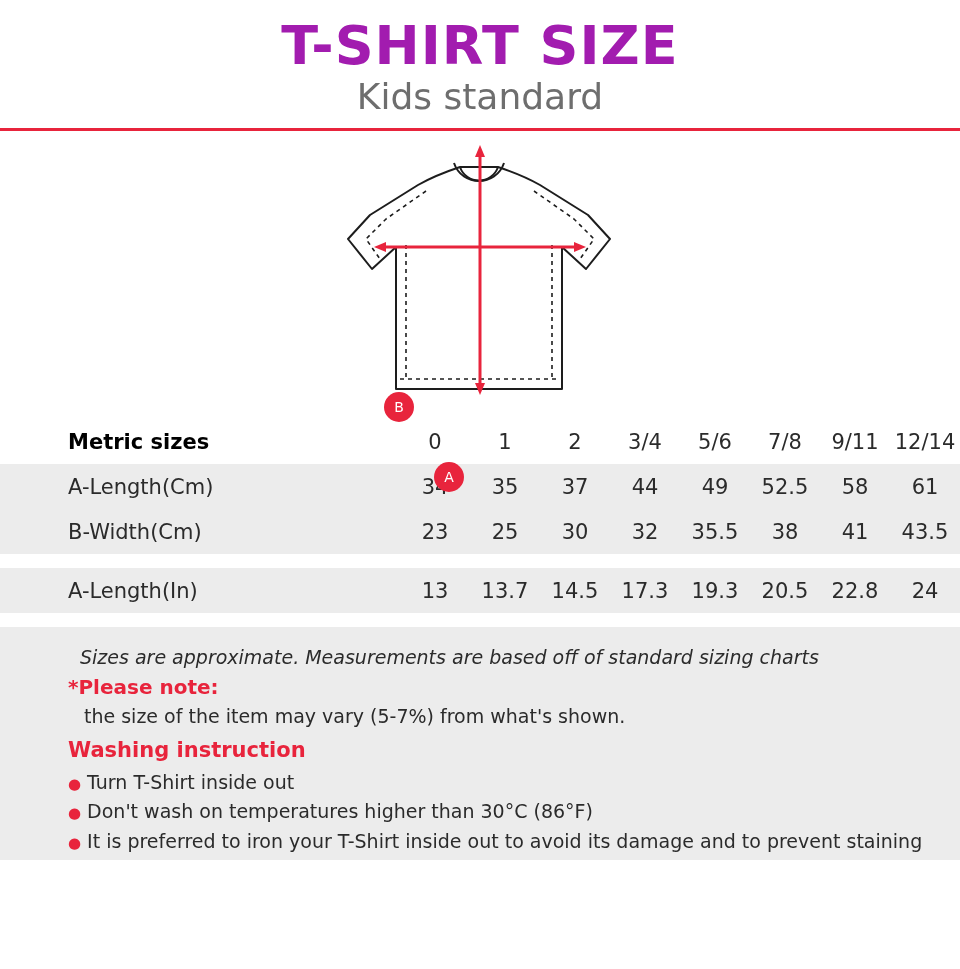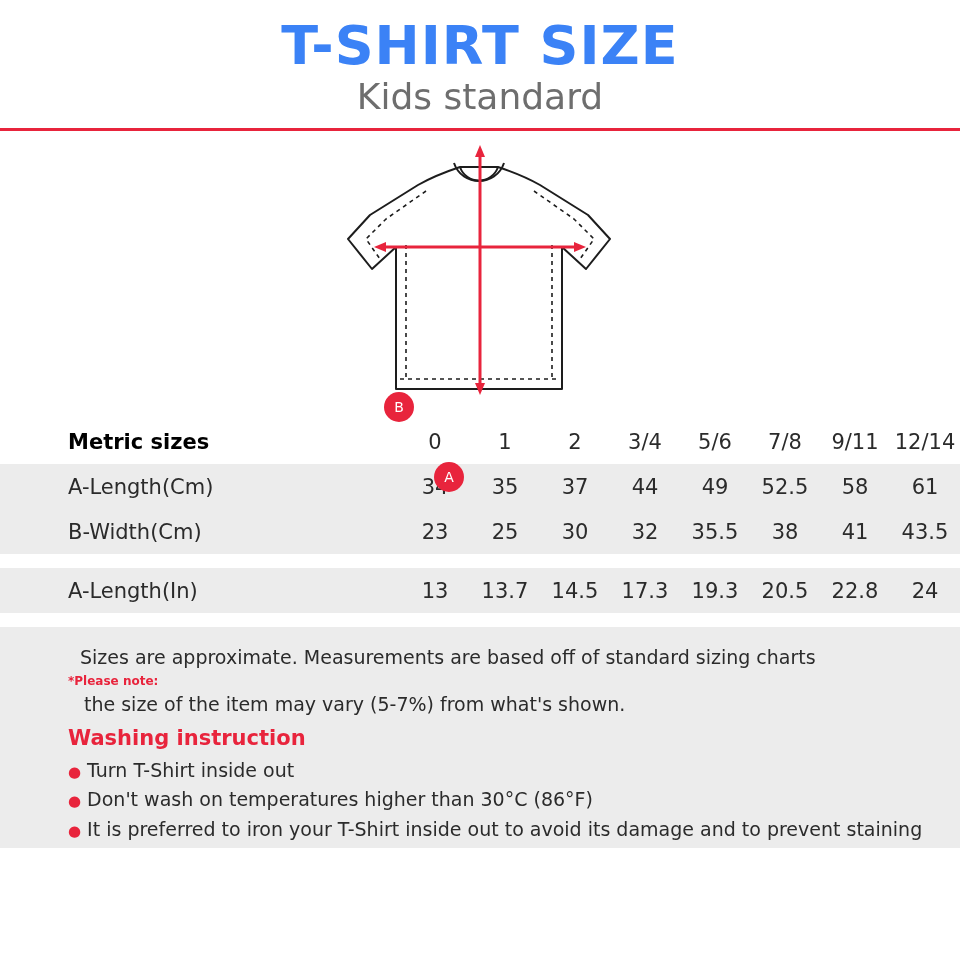--- a/index.html
+++ b/index.html
@@ -22,21 +22,21 @@
   }
 
   
   .header {
     text-align: center;
     padding-top: 18px;
   }
   .title {
     font-size: 54px;
     font-weight: bold;
-    color: #3b82f6;
+    color: #a21caf;
     letter-spacing: 1px;
     line-height: 1.05;
     margin: 0;
   }
   .subtitle {
     font-size: 36px;
     font-weight: normal;
     color: #6e6e6e;
     margin: 2px 0 0 0;
     line-height: 1.1;
@@ -111,25 +111,26 @@
   
   .notes {
     background: #ececec;
     padding: 16px 0 4px 0;
   }
   .note-line {
     font-size: 19px;
     color: #2b2b2b;
     padding-left: 80px;
     line-height: 1.5;
+    font-style: italic;
   }
   .note-red {
     color: #e8243c;
     font-weight: bold;
-    font-size: 12px;
+    font-size: 20px;
     padding-left: 68px;
     line-height: 1.5;
   }
   .note-sub {
     font-size: 19px;
     padding-left: 84px;
     line-height: 1.5;
   }
   .wash-title {
     color: #e8243c;

